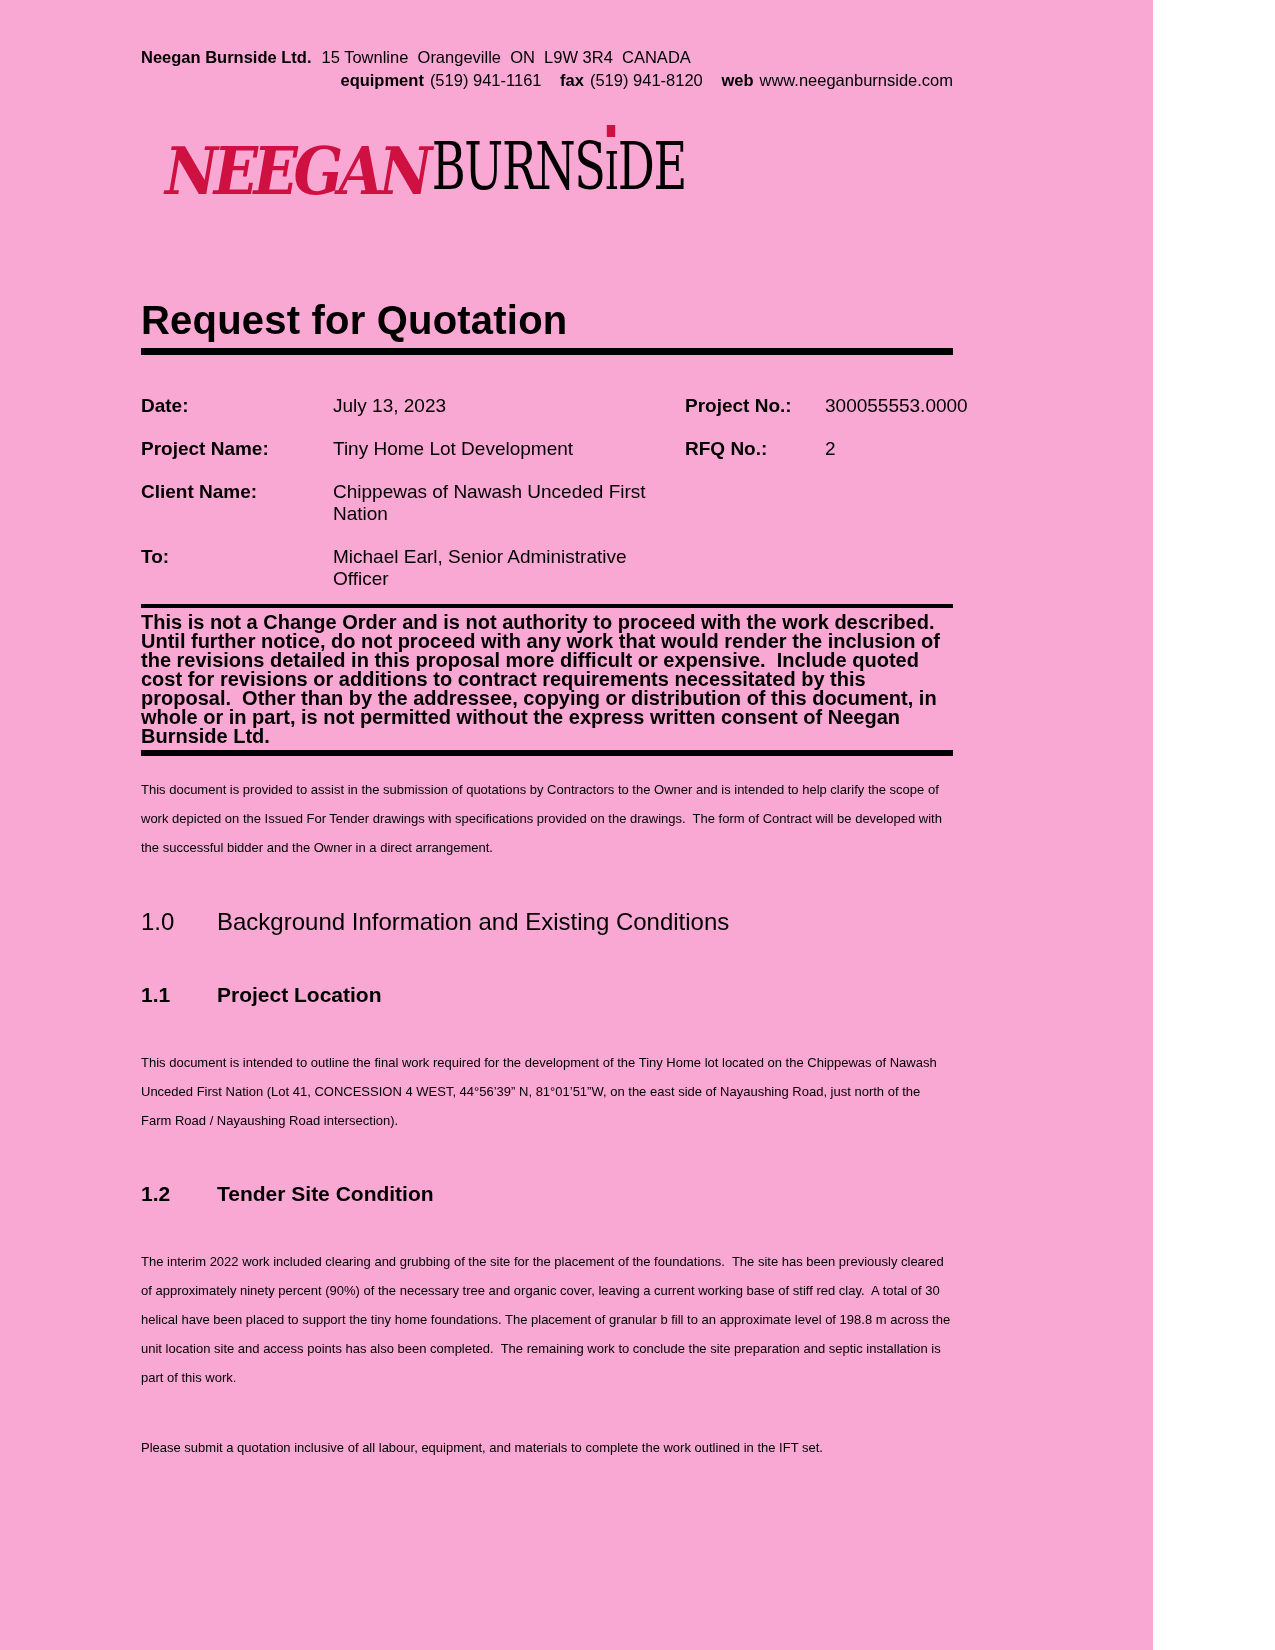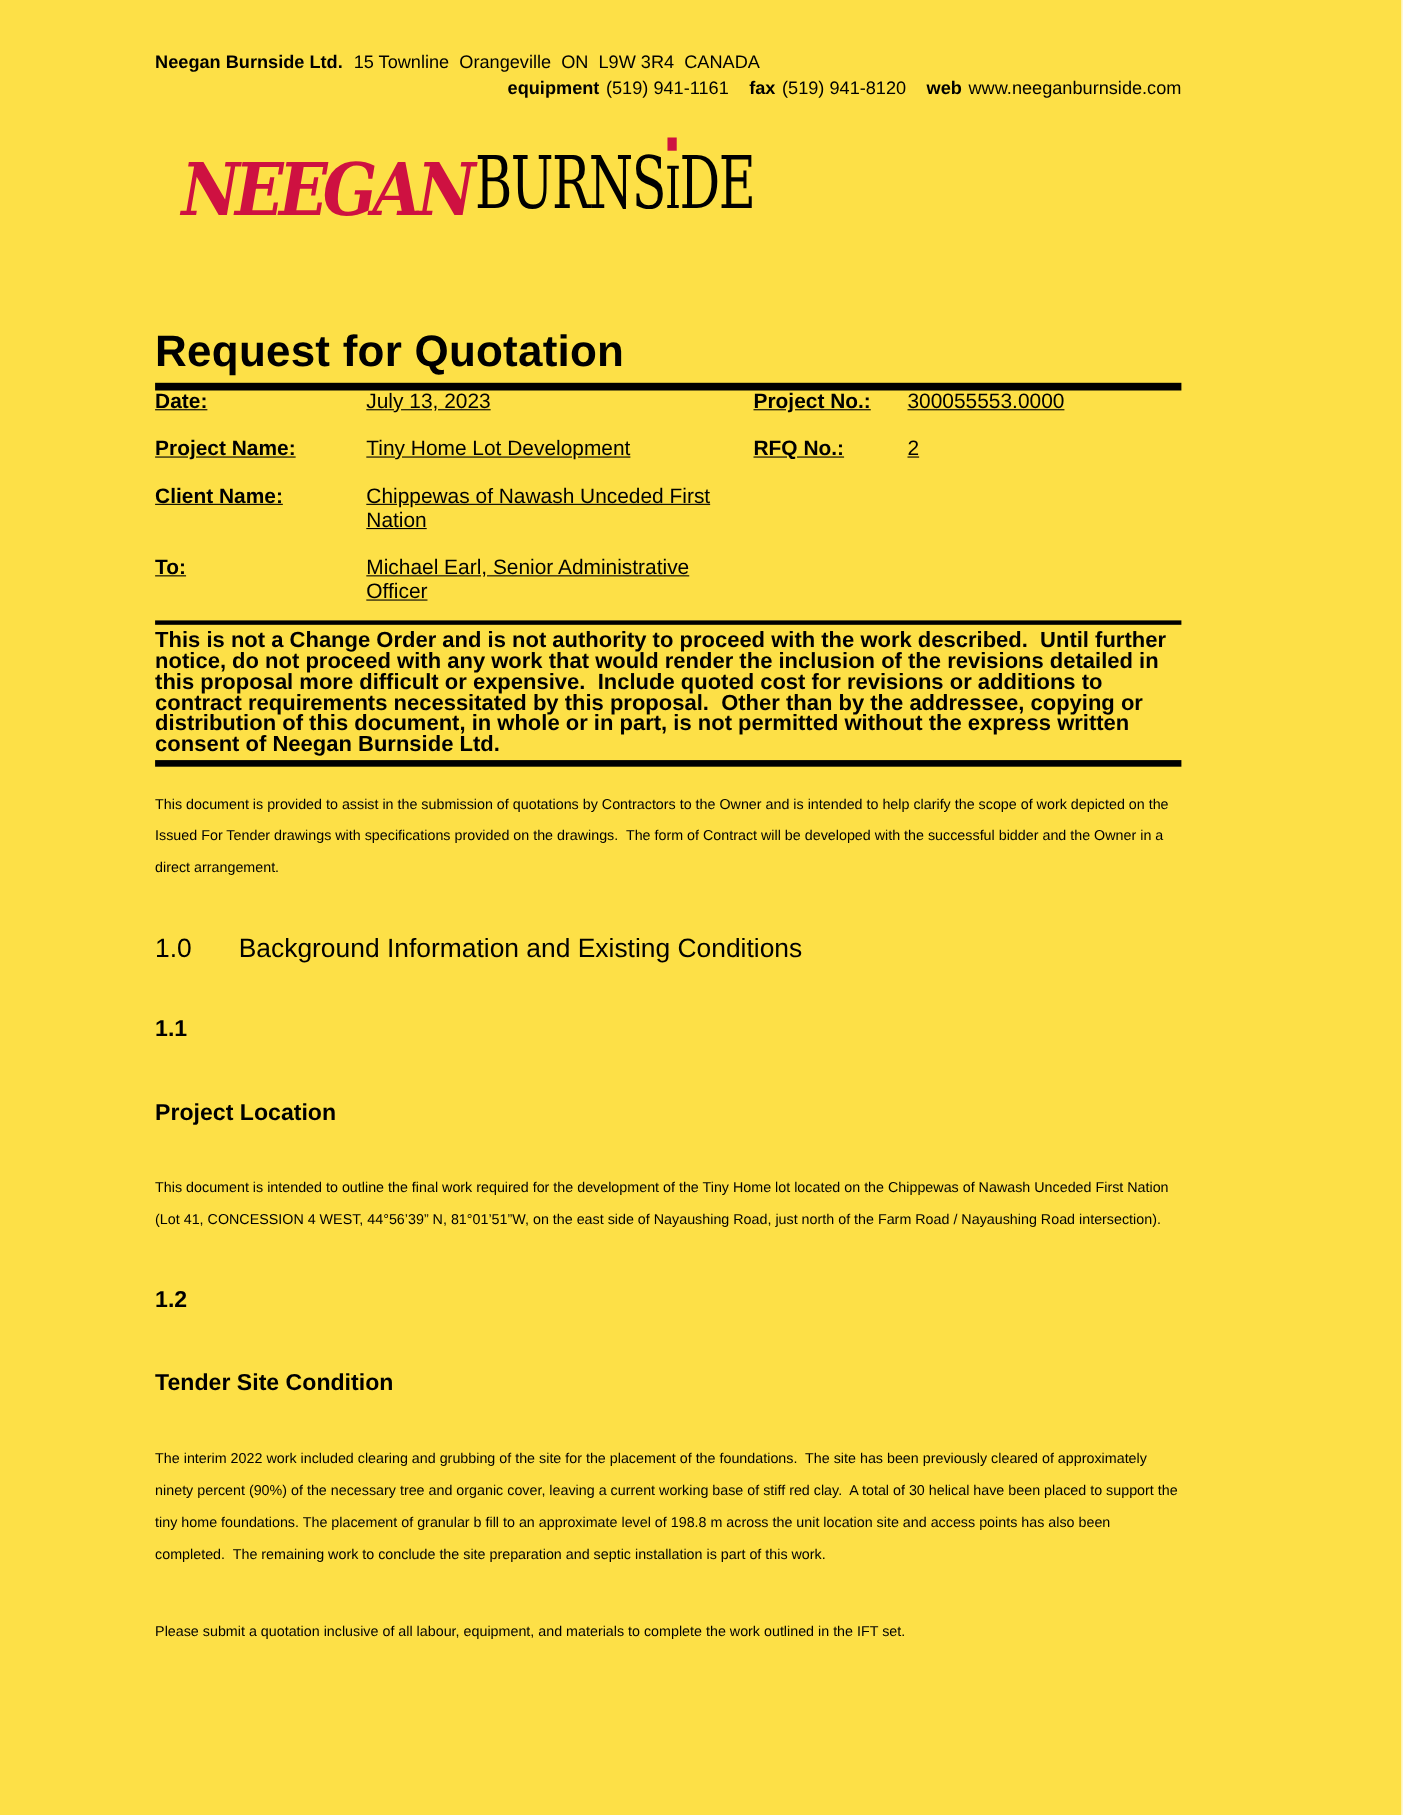--- a/index.html
+++ b/index.html
@@ -1,19 +1,19 @@
 <!DOCTYPE html>
 <html><head>
 <meta charset="utf-8">
 <style>
   * { margin:0; padding:0; box-sizing:border-box; }
   html,body { background:#ffffff; }
   body { font-family:"Liberation Sans", sans-serif; color:#000; }
   .page {
-    width:1274px; min-height:1650px; background:#fde047;
+    width:1153px; min-height:1650px; background:#f9a8d4;
     padding:47px 200px 60px 141px; position:relative;
   }
 
   
   .lh-line1 { font-size:16.5px; line-height:20px; white-space:nowrap; }
   .lh-line1 .company { font-weight:bold; margin-right:10px; }
   .lh-line2 { font-size:16.5px; line-height:20px; text-align:right; margin-top:3px; white-space:nowrap; }
   .lh-line2 .lbl { font-weight:bold; margin-left:14px; margin-right:6px; }
   .lh-line2 .lbl:first-child { margin-left:0; }
 
@@ -37,34 +37,34 @@
     position:absolute; width:12px; height:12px; top:-7px; left:50%;
     transform:translateX(-50%);
   }
 
   
   .title { margin-top:92px; font-size:40px; font-weight:bold; line-height:44px; letter-spacing:0.2px; }
   .rule { background:#000; width:100%; }
   .rule-title { height:7px; margin-top:6px; }
 
   
-  .meta { font-size:19px;text-decoration:underline; }
+  .meta { margin-top:40px; font-size:19px; }
   .meta-row { display:grid; grid-template-columns:192px 352px 140px auto; line-height:22px; margin-bottom:21px; }
   .meta-row:last-child { margin-bottom:0; }
   .meta .lbl { font-weight:bold; }
 
   .rule-mid { height:4px; margin-top:14px; }
   .disclaimer { font-size:20px; line-height:19px; margin-top:5px;font-weight:bold; }
   .rule-bottom { height:6px; margin-top:4px; }
 
   
   .body-text { font-size:13px; line-height:29px; }
   .intro { margin-top:19px; }
   .sec-h2 { margin-top:46px; font-size:24px; font-weight:normal; display:flex; line-height:28px; }
-  .sec-h3 { margin-top:46px; font-size:21px; font-weight:bold; display:flex; line-height:25px;flex-direction:column; }
+  .sec-h3 { margin-top:46px; font-size:21px; font-weight:bold; display:flex; line-height:25px; }
   .sec-num { width:76px; flex:0 0 76px; }
   .para { margin-top:41px; }
 </style>
 </head>
 <body>
 
 <div class="page">
 
   <header>
     <div class="lh-line1">

